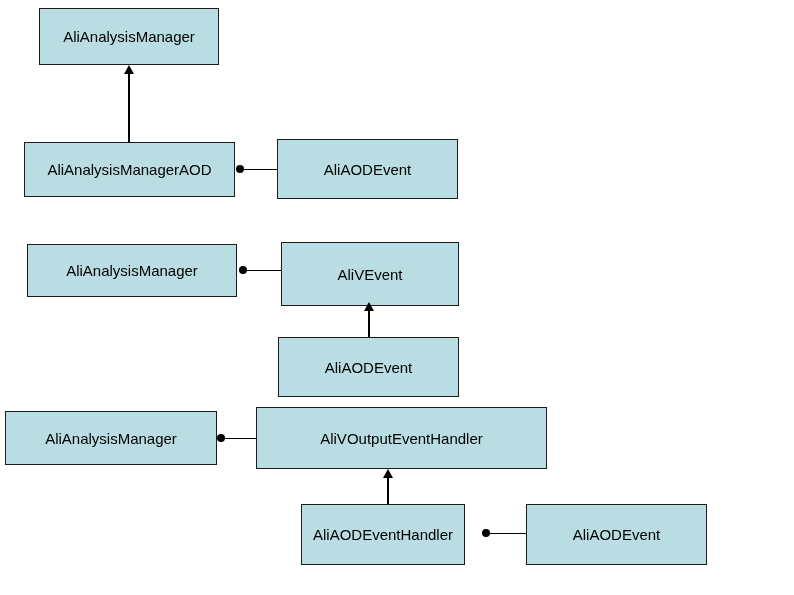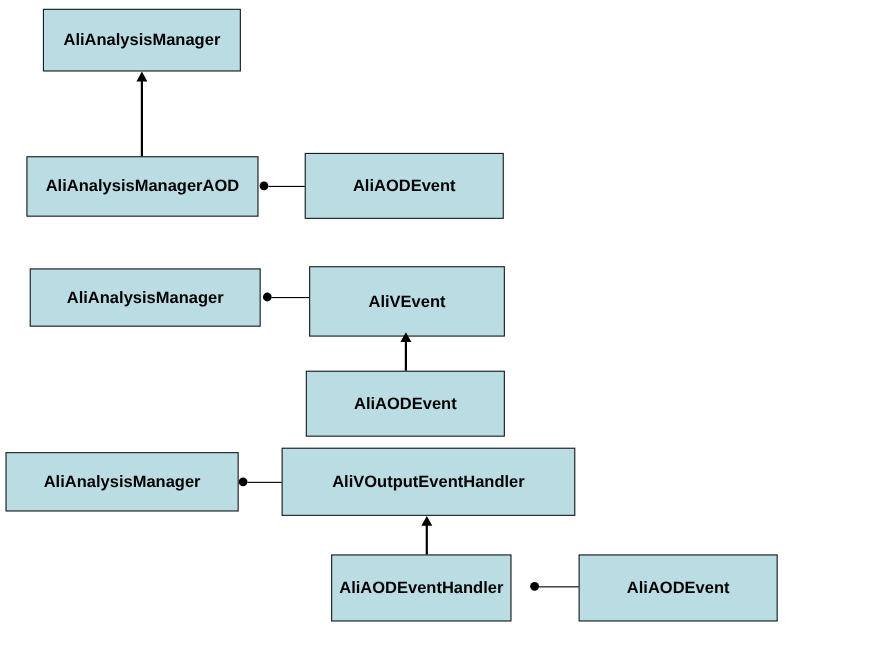--- a/index.html
+++ b/index.html
@@ -16,21 +16,20 @@
     width:794px;height:595px;
     background:var(--bg);
     overflow:hidden;
   }
   .node{
     position:absolute;
     background:var(--node-fill);
     border:1px solid var(--node-border);
     display:flex;align-items:center;justify-content:center;
     box-sizing:border-box;
-    font-weight:bold;
   }
   .node-label{
     color:var(--text);
     font-size:15px;
     white-space:nowrap;
   }
   .vline{position:absolute;width:2px;background:var(--connector);}
   .hline{position:absolute;height:1px;background:var(--connector);}
   .arrow-up{
     position:absolute;width:0;height:0;
@@ -69,21 +68,21 @@
   </div>
 
   <div class="node" style="left:278px;top:337px;width:181px;height:60px">
     <span class="node-label">AliAODEvent</span>
   </div>
 
   <div class="node" style="left:5px;top:411px;width:212px;height:54px">
     <span class="node-label">AliAnalysisManager</span>
   </div>
 
-  <div class="node" style="left:256px;top:407px;width:267px;height:62px">
+  <div class="node" style="left:256px;top:407px;width:291px;height:62px">
     <span class="node-label">AliVOutputEventHandler</span>
   </div>
 
   <div class="node" style="left:301px;top:504px;width:164px;height:61px">
     <span class="node-label">AliAODEventHandler</span>
   </div>
 
   <div class="node" style="left:526px;top:504px;width:181px;height:61px">
     <span class="node-label">AliAODEvent</span>
   </div>

